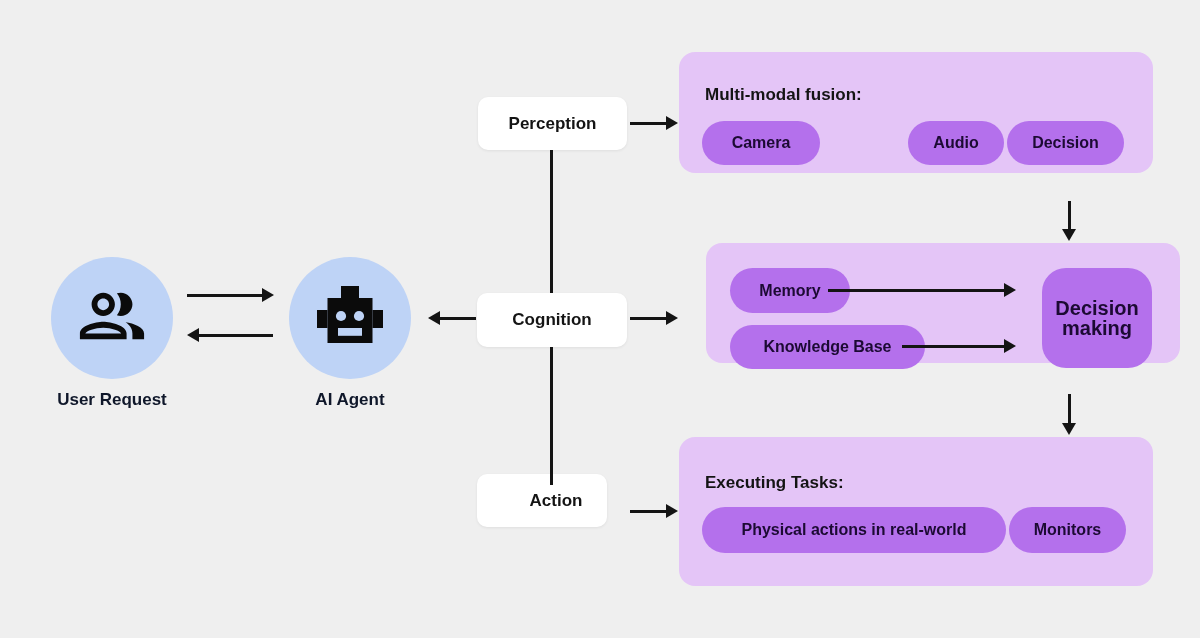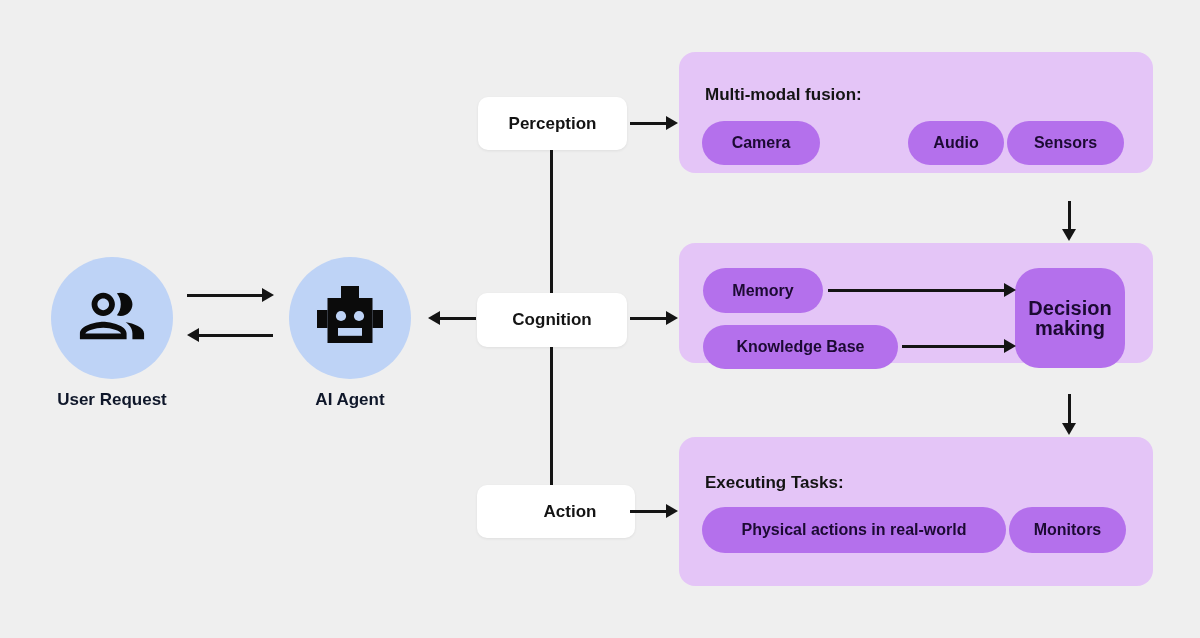--- a/index.html
+++ b/index.html
@@ -90,35 +90,35 @@
     </span>
   </div>
   <div class="actor-label" style="left:270px; top:390px;">AI Agent</div>
 
   <div class="stage" style="left:478px; top:97px; width:149px; height:53px;text-align:right;">
     <span>Perception</span>
   </div>
   <div class="stage" style="left:477px; top:293px; width:150px; height:54px;">
     <span>Cognition</span>
   </div>
-  <div class="stage" style="left:477px; top:485px; width:158px; height:53px;padding-left:28px;">
+  <div class="stage" style="left:477px; top:474px; width:130px; height:53px;padding-left:28px;">
     <span>Action</span>
   </div>
 
   <div class="line-v" style="left:550px; top:150px; height:143px;"></div>
   <div class="line-v" style="left:550px; top:347px; height:138px;"></div>
 
   <div class="panel" style="top:52px; height:121px;">
     <div class="panel-title" style="top:33px;">Multi-modal fusion:</div>
     <div class="pill" style="left:23px; top:69px; width:118px; height:44px;">Camera</div>
     <div class="pill" style="left:229px; top:69px; width:96px; height:44px;">Audio</div>
-    <div class="pill" style="left:328px; top:69px; width:117px; height:44px;">Sensors</div>
+    <div class="pill" style="left:328px; top:69px; width:117px; height:44px;">Decision</div>
   </div>
 
-  <div class="panel" style="top:243px; height:120px;">
+  <div class="panel" style="top:243px; height:120px;margin-left:27px;">
     <div class="pill" style="left:24px; top:25px; width:120px; height:45px;">Memory</div>
     <div class="pill" style="left:24px; top:82px; width:195px; height:44px;">Knowledge Base</div>
     <div class="decision" style="left:336px; top:25px; width:110px; height:100px;">Decision making</div>
   </div>
 
   <div class="panel" style="top:437px; height:149px;">
     <div class="panel-title" style="top:36px;">Executing Tasks:</div>
     <div class="pill" style="left:23px; top:70px; width:304px; height:46px;">Physical actions in real-world</div>
     <div class="pill" style="left:330px; top:70px; width:117px; height:46px;">Monitors</div>
   </div>

